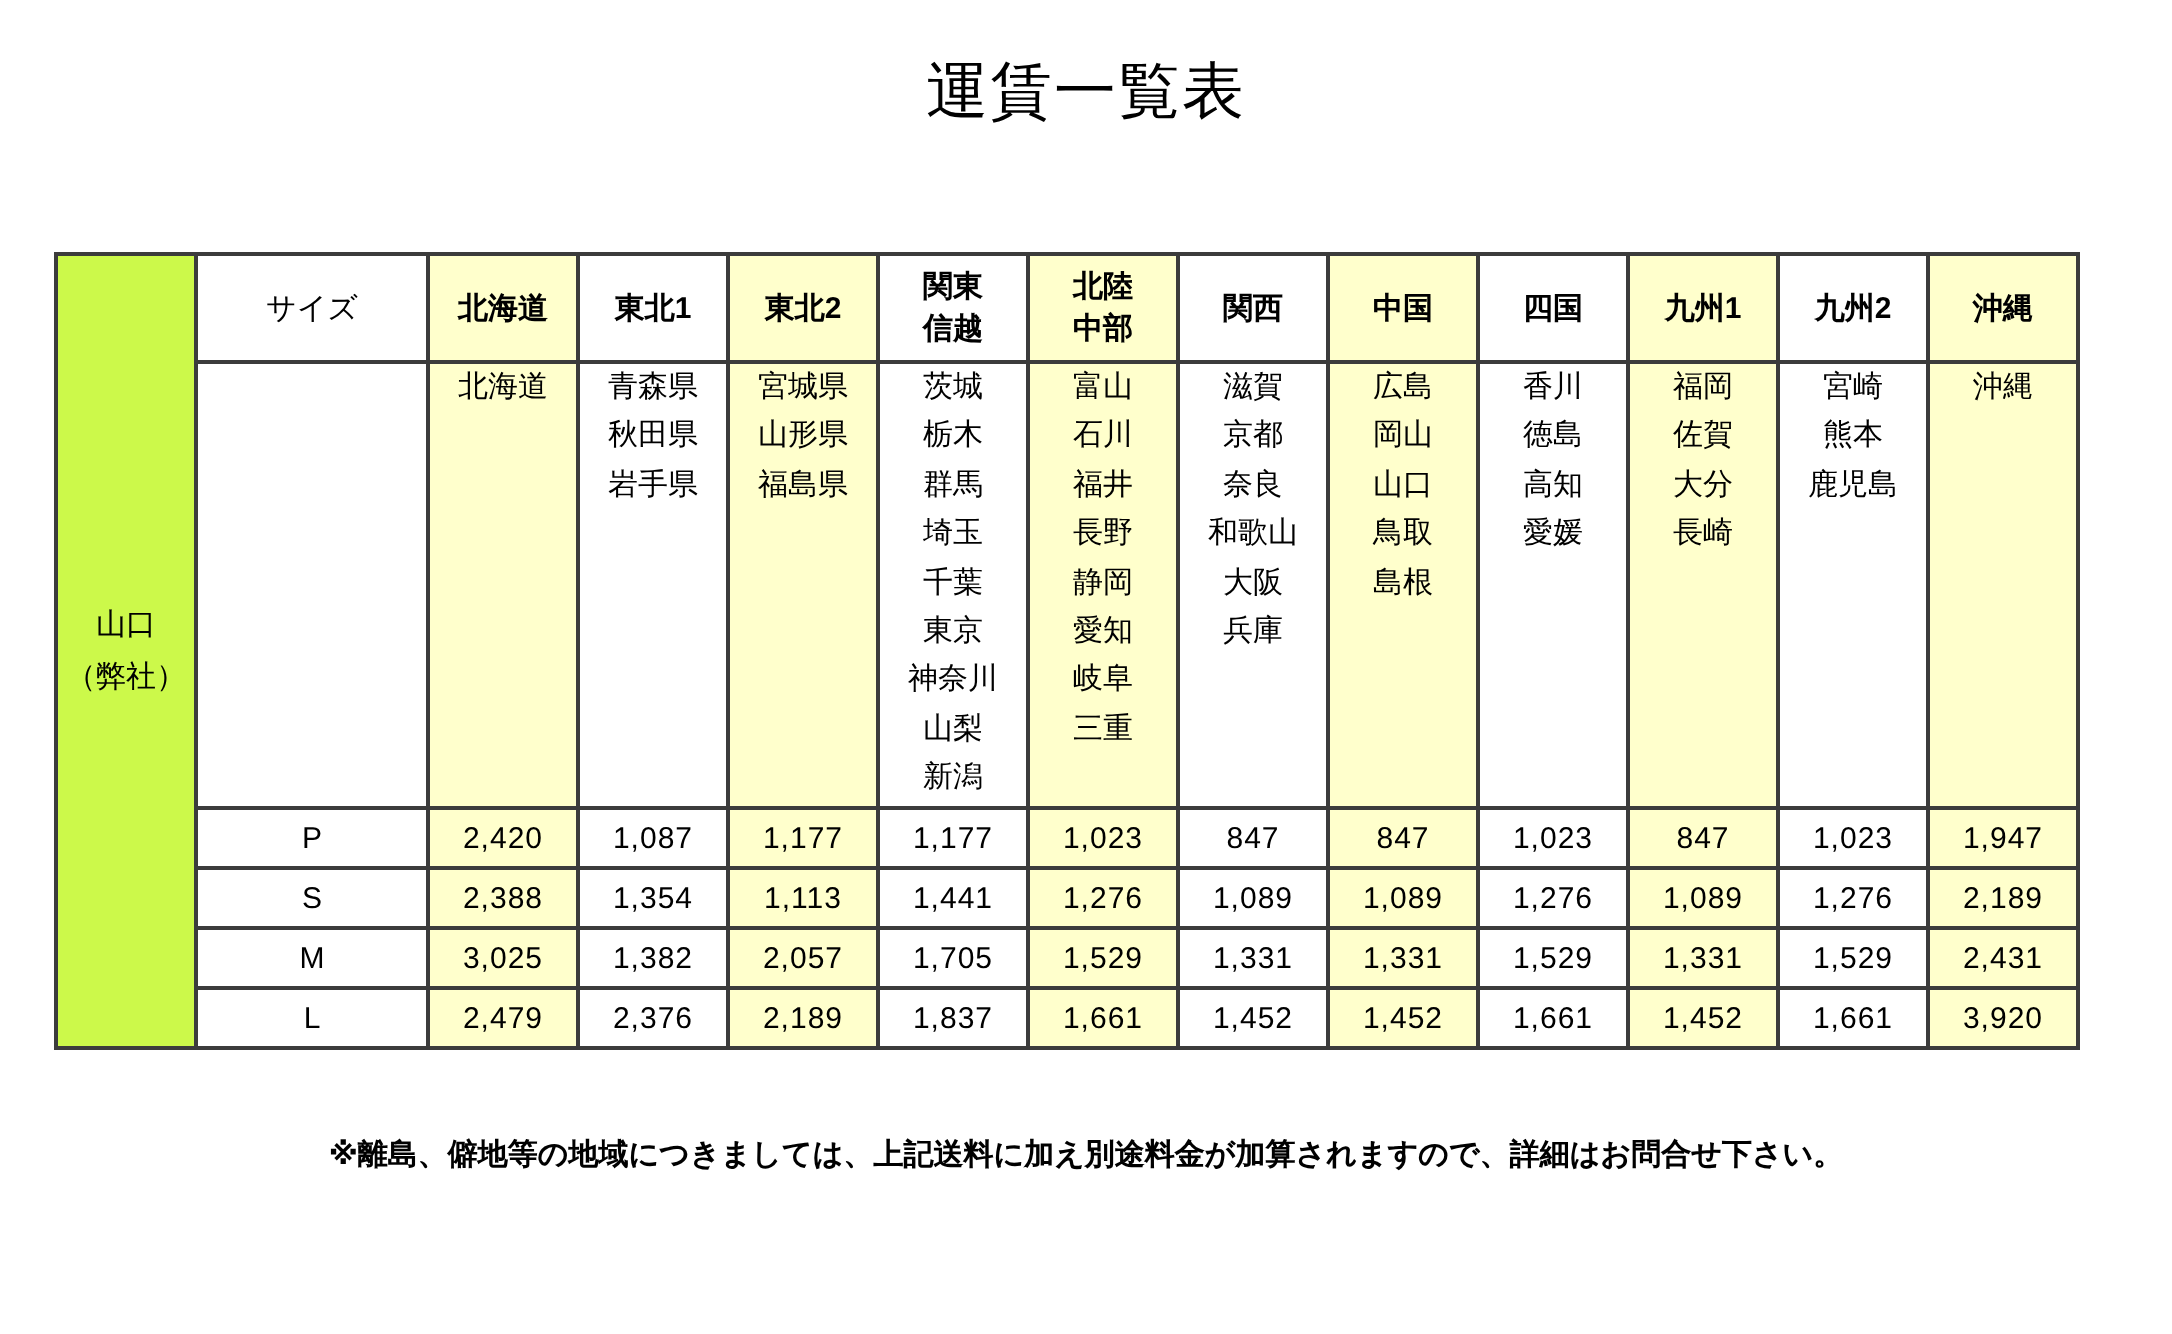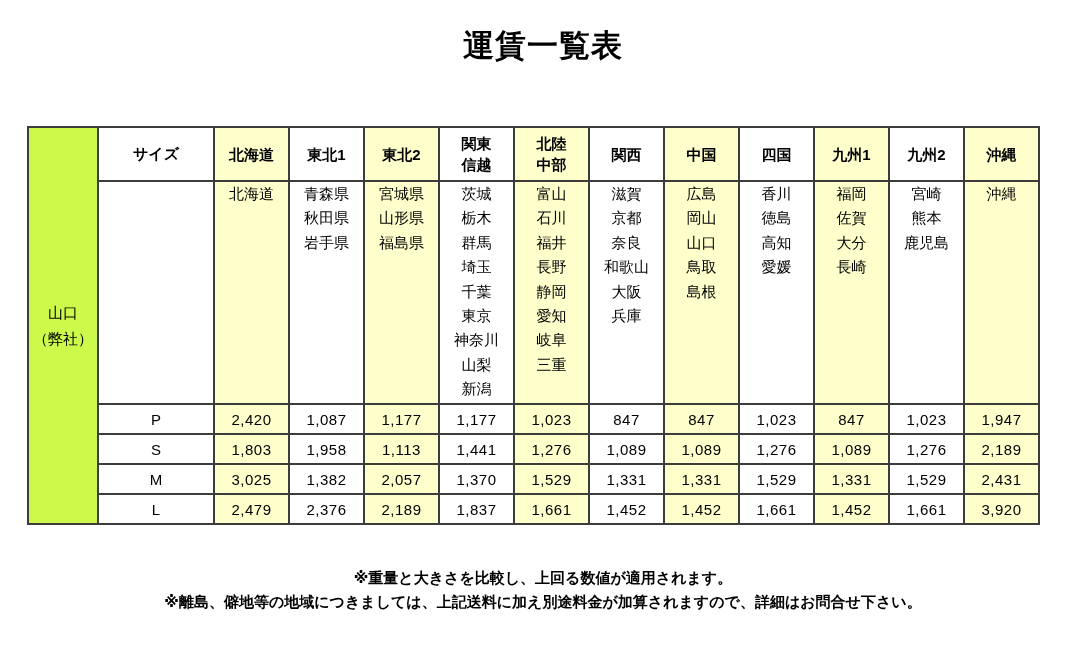--- a/index.html
+++ b/index.html
@@ -10,21 +10,21 @@
     color: #000;
     position: relative;
     overflow: hidden;
   }
   .page-title {
     position: absolute;
     top: 25px; left: 0;
     width: 100%;
     text-align: center;
     font-size: 31px;
-    font-weight: bold;
+    font-weight: normal;
     letter-spacing: 1px;
   }
   .table-wrap {
     position: absolute;
     top: 126px; left: 27px;
   }
   table.rate-table {
     border-collapse: collapse;
     table-layout: fixed;
     width: 1013px;
@@ -44,21 +44,21 @@
   }
   tr.header-row { height: 54px; }
   td.region-head {
     font-weight: bold;
     vertical-align: middle;
     line-height: 21px;
   }
   td.size-head {
     background: #ffffff;
     vertical-align: middle;
-    font-weight: bold;
+    font-weight: normal;
   }
   tr.pref-row { height: 223px; }
   td.pref-cell {
     vertical-align: top;
     padding-top: 3px;
     line-height: 24.4px;
     font-weight: normal;
   }
   tr.price-row { height: 30px; }
   td.size-cell { background: #ffffff; font-size: 16px; }
@@ -223,38 +223,38 @@
           <td class="price-cell shaded">1,023</td>
           <td class="price-cell unshaded">847</td>
           <td class="price-cell shaded">847</td>
           <td class="price-cell unshaded">1,023</td>
           <td class="price-cell shaded">847</td>
           <td class="price-cell unshaded">1,023</td>
           <td class="price-cell shaded">1,947</td>
         </tr>
         <tr class="price-row">
           <td class="size-cell">S</td>
-          <td class="price-cell shaded">1,803</td>
-          <td class="price-cell unshaded">1,958</td>
+          <td class="price-cell shaded">2,388</td>
+          <td class="price-cell unshaded">1,354</td>
           <td class="price-cell shaded">1,113</td>
           <td class="price-cell unshaded">1,441</td>
           <td class="price-cell shaded">1,276</td>
           <td class="price-cell unshaded">1,089</td>
           <td class="price-cell shaded">1,089</td>
           <td class="price-cell unshaded">1,276</td>
           <td class="price-cell shaded">1,089</td>
           <td class="price-cell unshaded">1,276</td>
           <td class="price-cell shaded">2,189</td>
         </tr>
         <tr class="price-row">
           <td class="size-cell">M</td>
           <td class="price-cell shaded">3,025</td>
           <td class="price-cell unshaded">1,382</td>
           <td class="price-cell shaded">2,057</td>
-          <td class="price-cell unshaded">1,370</td>
+          <td class="price-cell unshaded">1,705</td>
           <td class="price-cell shaded">1,529</td>
           <td class="price-cell unshaded">1,331</td>
           <td class="price-cell shaded">1,331</td>
           <td class="price-cell unshaded">1,529</td>
           <td class="price-cell shaded">1,331</td>
           <td class="price-cell unshaded">1,529</td>
           <td class="price-cell shaded">2,431</td>
         </tr>
         <tr class="price-row">
           <td class="size-cell">L</td>
@@ -268,15 +268,14 @@
           <td class="price-cell unshaded">1,661</td>
           <td class="price-cell shaded">1,452</td>
           <td class="price-cell unshaded">1,661</td>
           <td class="price-cell shaded">3,920</td>
         </tr>
       </tbody>
   </table>
 </div>
 
 <div class="notes">
-  <p>※重量と大きさを比較し、上回る数値が適用されます。</p>
   <p>※離島、僻地等の地域につきましては、上記送料に加え別途料金が加算されますので、詳細はお問合せ下さい。</p>
 </div>
 
 </body></html>

